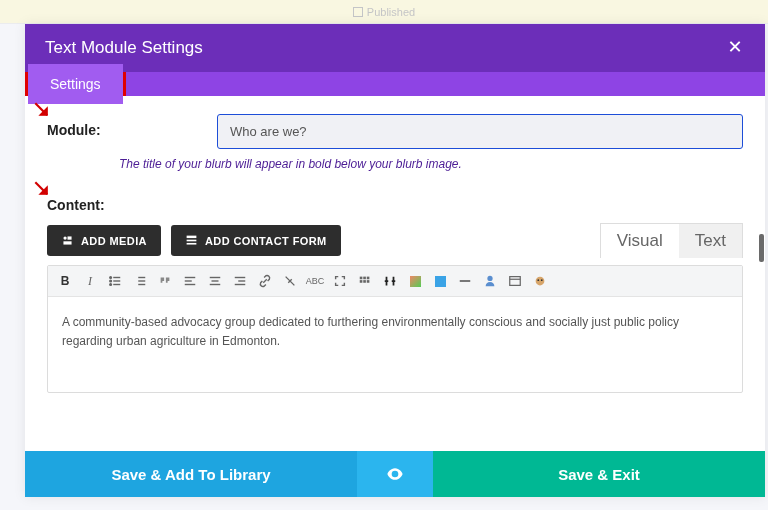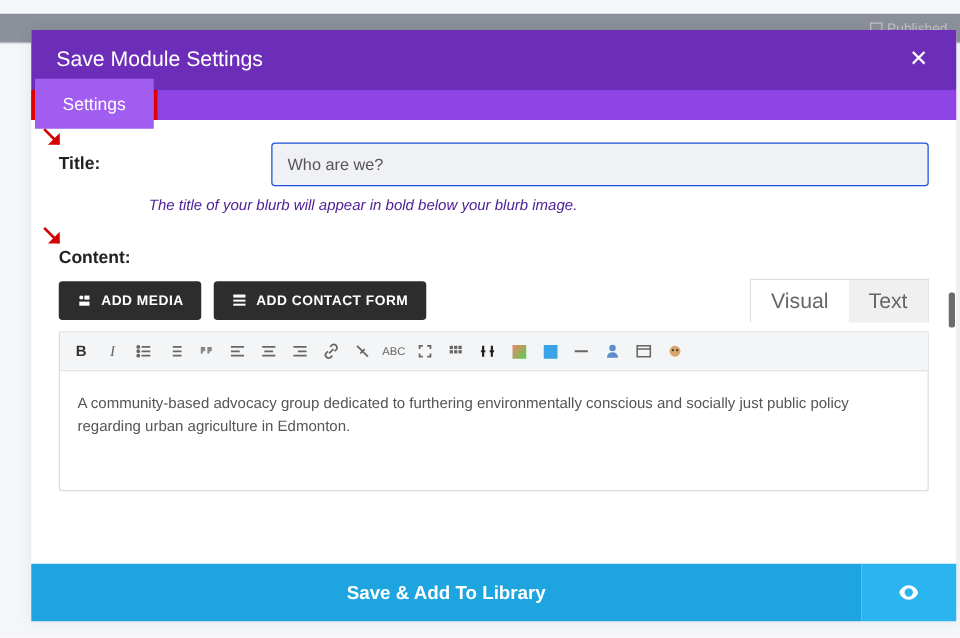--- a/index.html
+++ b/index.html
@@ -1,19 +1,19 @@
 <!DOCTYPE html>
 <html><head>
 <meta charset="utf-8">
 <style>
   * { box-sizing: border-box; margin: 0; padding: 0; }
   body { font-family: -apple-system, "Helvetica Neue", Arial, sans-serif; background: #f5f6fa; width: 768px; height: 510px; overflow: hidden; position: relative; }
 
   
-  .backdrop { position: absolute; top:11px; left:0; right:0; height: 24px; background:#0f172a; opacity:.45; border-bottom:1px solid #e0e0e0; display:flex; justify-content:flex-end; align-items:center; padding:0 10px; font-size:11px; color:#8a8a8a;}
+  .backdrop { position: absolute; top:0; left:0; right:0; height: 24px; background:#fef9c3; opacity:.45; border-bottom:1px solid #e0e0e0; display:flex; justify-content:center; align-items:center; padding:0 10px; font-size:11px; color:#8a8a8a;}
   .backdrop .pub { display:flex; align-items:center; gap:4px; }
   .pub-icon { width:10px; height:10px; border:1px solid #8a8a8a; display:inline-block;}
   .modal {
     position:absolute; left:25px; right:3px; top:24px; bottom:13px;
     background:#fff; box-shadow: 0 0 12px rgba(0,0,0,.08); display:flex; flex-direction:column;
   }
   .modal-header {
     background:#6c2eb9; color:#fff; padding:14px 20px; font-size:17px; font-weight:400;
     display:flex; align-items:center; justify-content:space-between;
   }
@@ -76,21 +76,21 @@
 <div class="backdrop">
   <span class="pub">
     <span class="pub-icon"></span>
     <span>Published</span>
   </span>
 </div>
 
 <div class="modal">
 
   <div class="modal-header">
-    <span>Save Module Settings</span>
+    <span>Text Module Settings</span>
     <span class="close-x">✕</span>
   </div>
 
   <div class="tabs">
     <span class="tab-highlight">
       <span class="tab active">Settings</span>
     </span>
   </div>
 
   <div class="modal-body">
@@ -103,21 +103,21 @@
         </svg>
     </span>
     <span class="arrow" style="left:6px; top:82px;">
       <svg viewBox="0 0 24 24">
           <line x1="4" y1="4" x2="15" y2="15" stroke-width="2"></line>
           <polygon points="15,15 15,8 8,15"></polygon>
         </svg>
     </span>
 
     <div class="field-row">
-      <div class="field-label">Title:</div>
+      <div class="field-label">Module:</div>
       <div class="field-input-wrap">
         <input class="text-input" value="Who are we?" style="">
       </div>
     </div>
     <div class="help-text">The title of your blurb will appear in bold below your blurb image.</div>
 
     <div class="content-label">Content:</div>
 
     <div class="media-row">
       <button class="dark-btn">
@@ -261,15 +261,16 @@
   </div>
 
   <div class="footer">
     <button class="f-btn f-save-lib">Save &amp; Add To Library</button>
     <button class="f-btn f-eye">
       <svg viewBox="0 0 24 24">
           <path d="M12 5c-5 0-9 5-9 7s4 7 9 7 9-5 9-7-4-7-9-7zm0 11a4 4 0 110-8 4 4 0 010 8z"></path>
           <circle cx="12" cy="12" r="2" fill="#2bb5ee"></circle>
         </svg>
     </button>
+    <button class="f-btn f-save-exit">Save &amp; Exit</button>
   </div>
 
 </div>
 
 </body></html>

